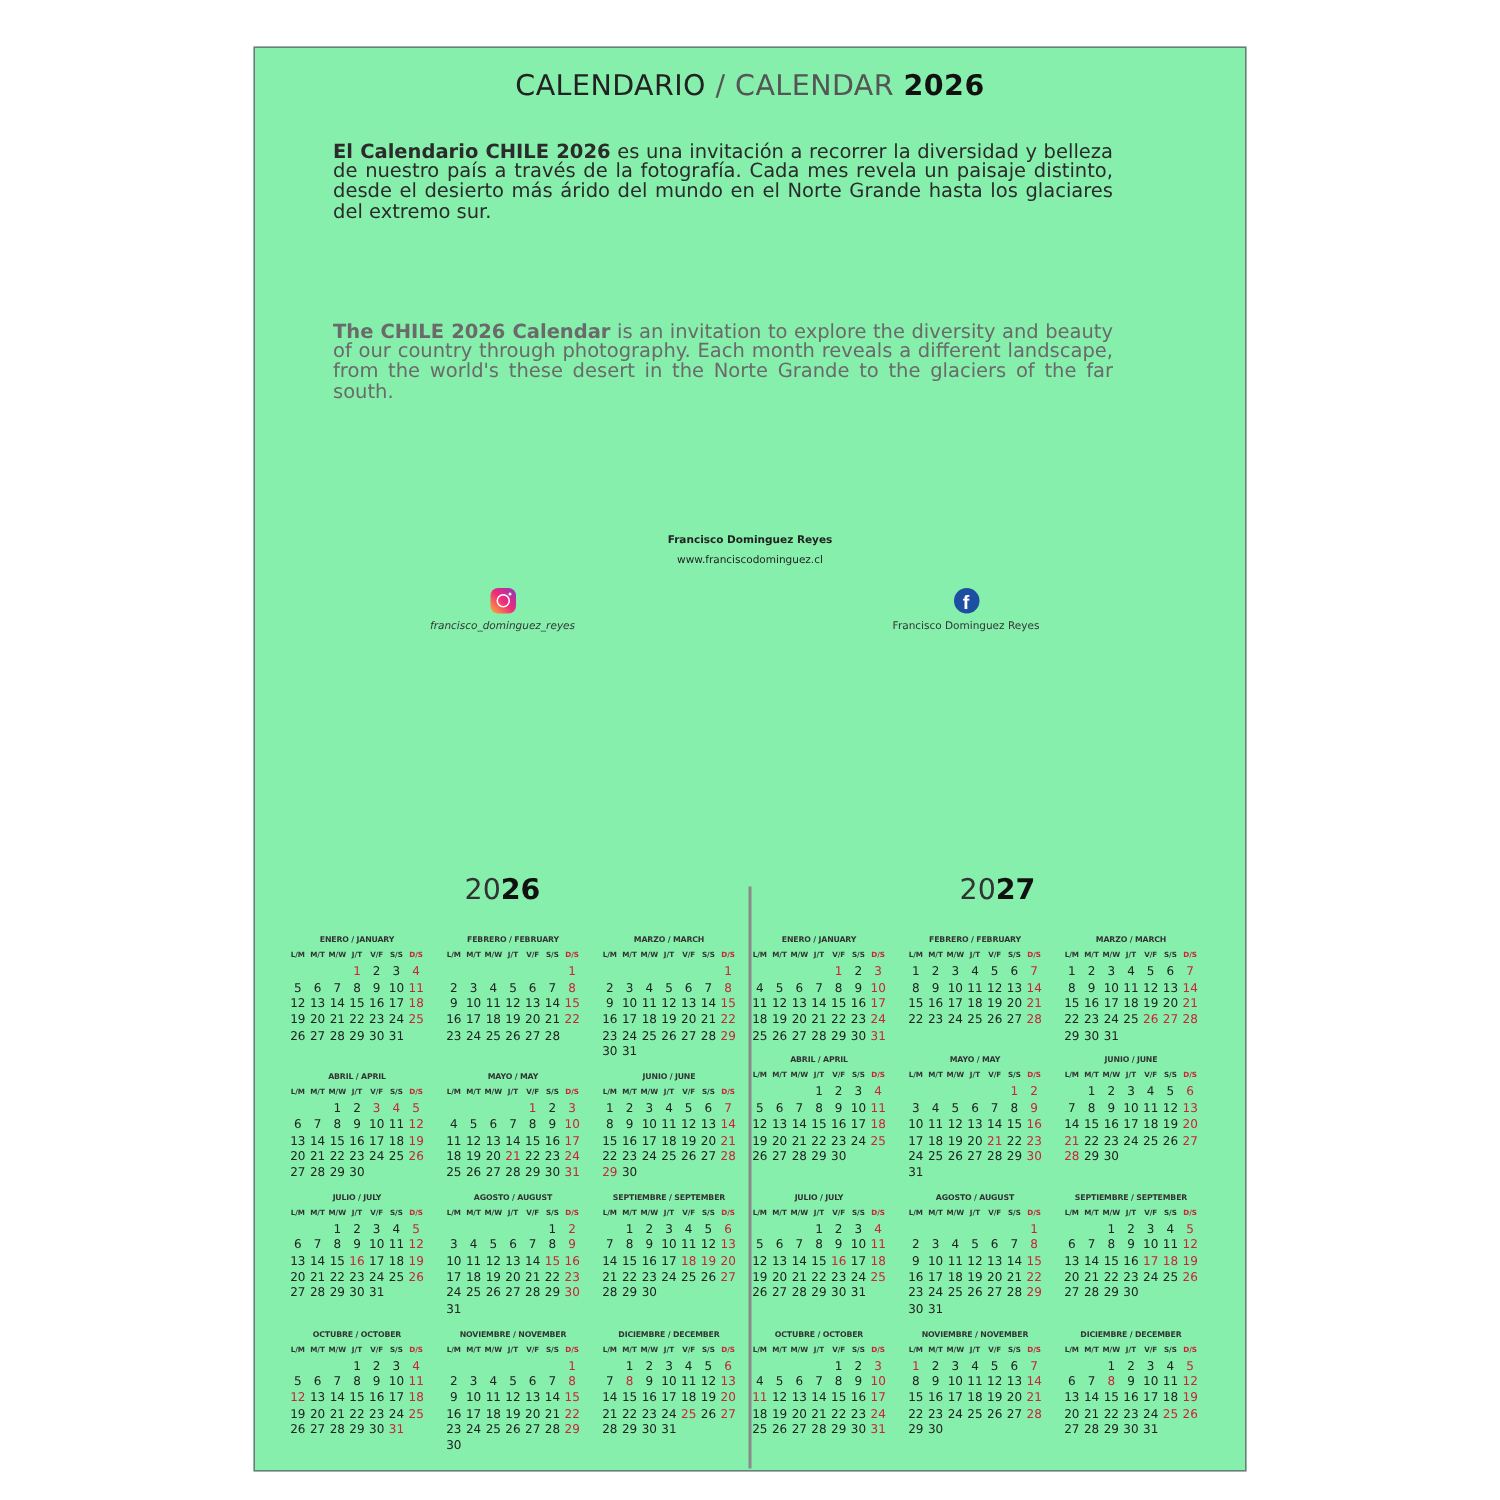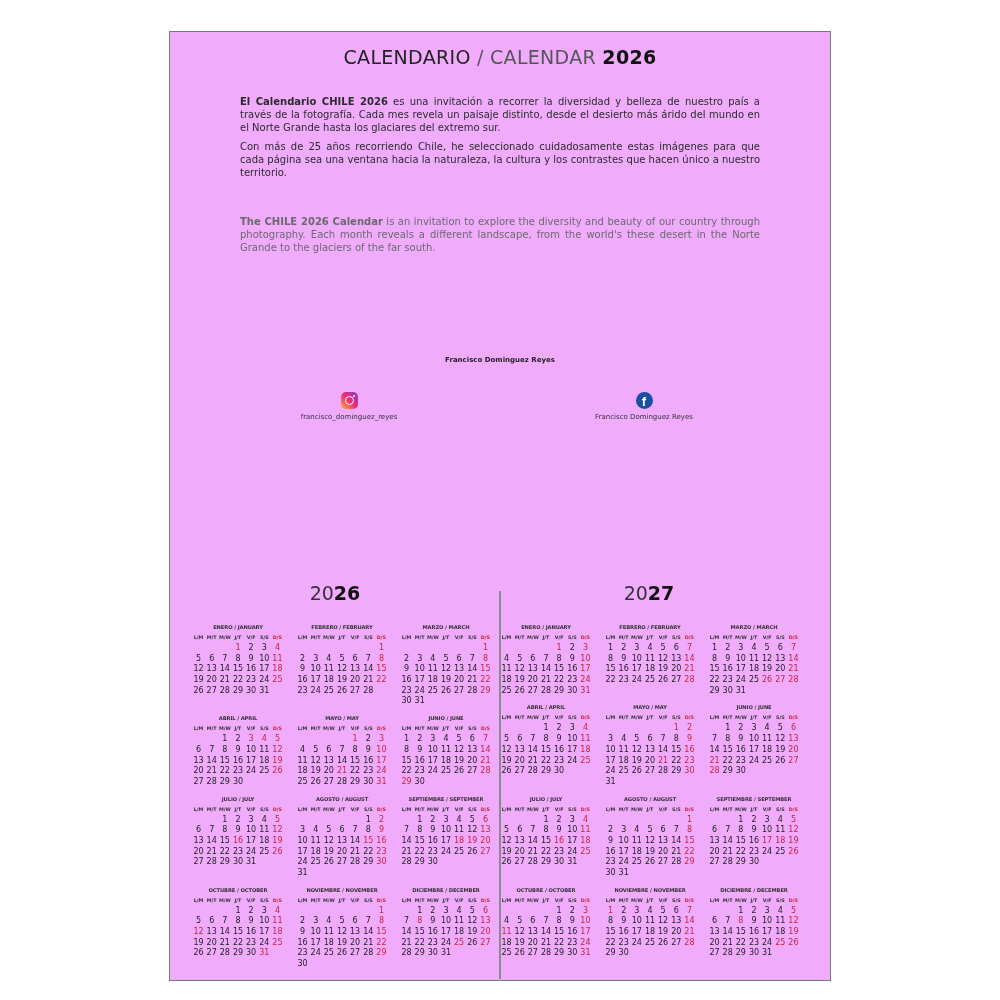--- a/index.html
+++ b/index.html
@@ -1,42 +1,42 @@
 <!DOCTYPE html>
 <html><head>
 <meta charset="utf-8">
 <style>
   html, body { margin:0; padding:0; background:#ffffff; }
   body { width:1000px; height:1000px; position:relative; overflow:hidden; font-family:"DejaVu Sans", sans-serif; color:#222; }
-  .page { position:absolute; left:169px; top:31px; width:660px; height:948px; border:1.5px solid #6f7a7c; background:#f0abfc; box-sizing:content-box; }
+  .page { position:absolute; left:169px; top:31px; width:660px; height:948px; border:1.5px solid #6f7a7c; background:#86efac; box-sizing:content-box; }
   .title { position:absolute; top:14px; left:0; width:100%; text-align:center; font-size:19px; letter-spacing:0.3px; color:#222; }
   .title .t1 { color:#222; }
   .title .sep { color:#555; }
   .title .t2 { color:#555; }
   .title .yr { font-weight:bold; color:#111; }
-  .intro { position:absolute; left:70px; width:520px; font-size:10px; line-height:13.2px; text-align:justify; }
+  .intro { position:absolute; left:52px; width:520px; font-size:13px; line-height:13.2px; text-align:justify; }
   .intro p { margin:0 0 5px 0; }
   .es { top:63px; color:#2b2b2b; }
   .en { top:183px; color:#6a6a6a; }
   .intro b { font-weight:bold; }
   .sig { position:absolute; top:322px; left:0; width:100%; text-align:center; font-size:7px; line-height:13px; color:#222; }
   .sig .name { font-weight:bold; }
   .social { position:absolute; top:360px; width:200px; text-align:center; font-size:7px; color:#333; }
-  .social.ig { left:79px; }
+  .social.ig { left:65px;font-style:italic; }
   .social.fb { left:374px; }
   .ic { width:17px; height:17px; margin:0 auto 4px auto; position:relative; }
   .ic.ig-ic { border-radius:5px; background:linear-gradient(45deg,#f9b233 0%,#ee2a7b 50%,#8a3ab9 100%); }
   .ic.ig-ic::before { content:""; position:absolute; left:4px; top:4px; width:7px; height:7px; border:1.6px solid #fff; border-radius:50%; }
   .ic.ig-ic::after { content:""; position:absolute; right:3px; top:2.5px; width:2px; height:2px; background:#fff; border-radius:50%; }
   .ic.fb-ic { border-radius:50%; background:#1c4fa1; color:#fff; font-weight:bold; font-size:13px; line-height:19px; text-align:center; font-family:"Liberation Sans", sans-serif; }
   .divider { position:absolute; left:329px; top:559px; width:1.5px; height:388px; background:#8a8a8a; }
   .year { position:absolute; top:550px; width:330px; text-align:center; font-size:19px; color:#333; }
   .year .b { color:#111; font-weight:bold; }
   .y26 { left:0; }
-  .y27 { left:314px; }
+  .y27 { left:330px; }
   .grid { position:absolute; top:590px; width:300px; display:grid; grid-template-columns:repeat(3, 1fr); column-gap:12px; row-gap:6px; }
   .g26 { left:22px; }
   .g27 { left:330px; }
   .month { width:92px; }
   .mname { text-align:center; font-size:5.2px; font-weight:bold; color:#333; height:11px; line-height:11px; letter-spacing:-0.1px; }
   .days { display:grid; grid-template-columns:repeat(7, 1fr); }
   .wd { font-size:4.8px; font-weight:bold; color:#333; height:10px; line-height:10px; text-align:center; }
   .wd.sun { color:#c8243a; }
   .d { font-size:8px; height:10.7px; line-height:10.7px; text-align:center; color:#222; }
   .d.red { color:#c8243a; }
@@ -48,29 +48,29 @@
 
   <div class="title">
     <span class="t1">CALENDARIO</span>
     <span class="sep">/</span>
     <span class="t2">CALENDAR</span>
     <span class="yr">2026</span>
   </div>
 
   <div class="intro es">
     <p><b>El Calendario CHILE 2026</b><span> es una invitación a recorrer la diversidad y belleza de nuestro país a través de la fotografía. Cada mes revela un paisaje distinto, desde el desierto más árido del mundo en el Norte Grande hasta los glaciares del extremo sur.</span></p>
-    <p>Con más de 25 años recorriendo Chile, he seleccionado cuidadosamente estas imágenes para que cada página sea una ventana hacia la naturaleza, la cultura y los contrastes que hacen único a nuestro territorio.</p>
   </div>
 
   <div class="intro en">
     <p><b>The CHILE 2026 Calendar</b><span> is an invitation to explore the diversity and beauty of our country through photography. Each month reveals a different landscape, from the world's these desert in the Norte Grande to the glaciers of the far south.</span></p>
   </div>
 
   <div class="sig">
     <div class="name">Francisco Dominguez Reyes</div>
+    <div>www.franciscodominguez.cl</div>
   </div>
 
   <div class="social ig">
     <div class="ic ig-ic"></div>
     <div>francisco_dominguez_reyes</div>
   </div>
 
   <div class="social fb">
     <div class="ic fb-ic">f</div>
     <div>Francisco Dominguez Reyes</div>

